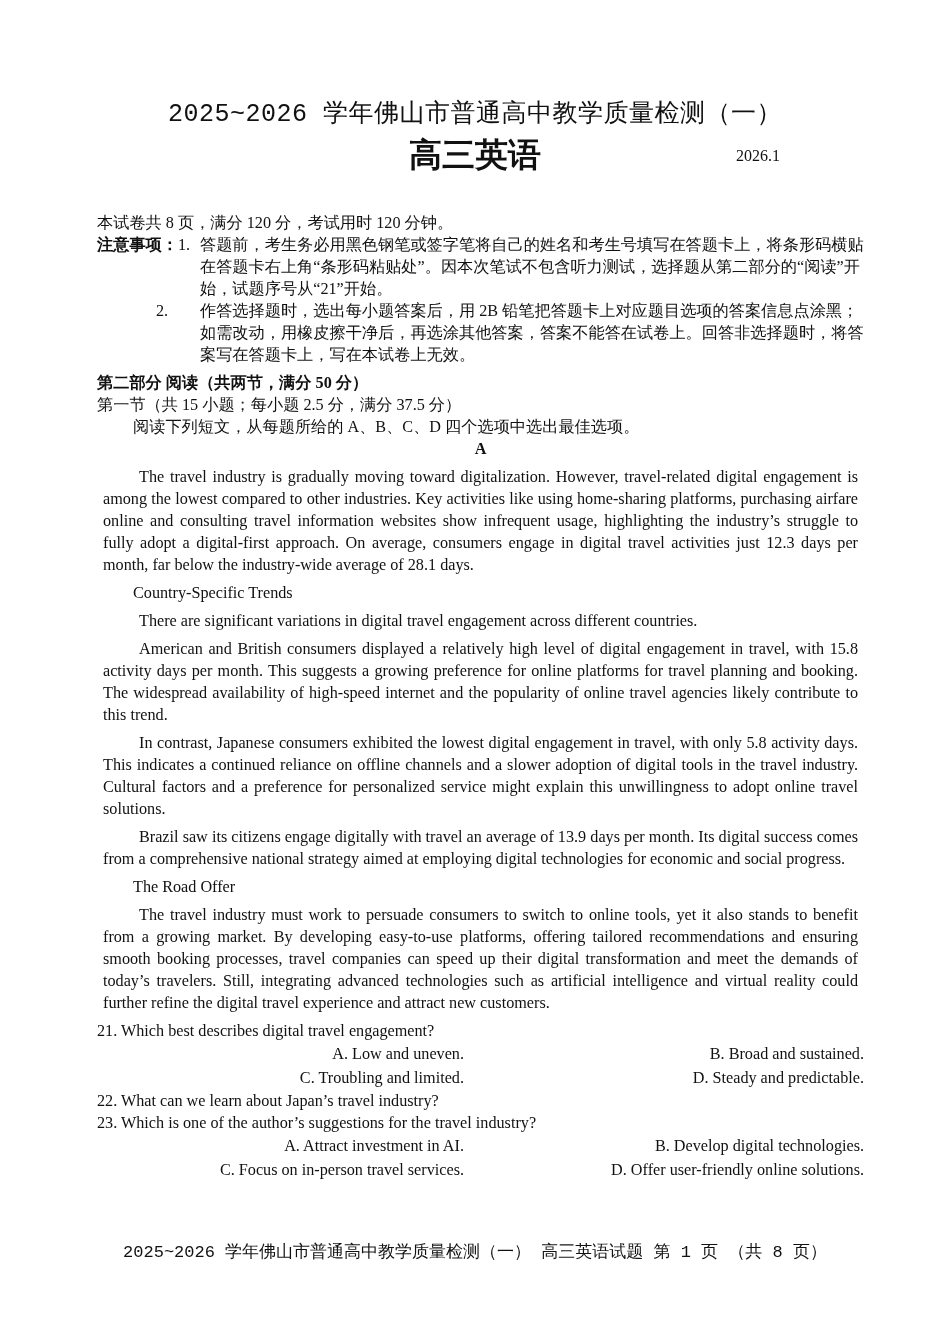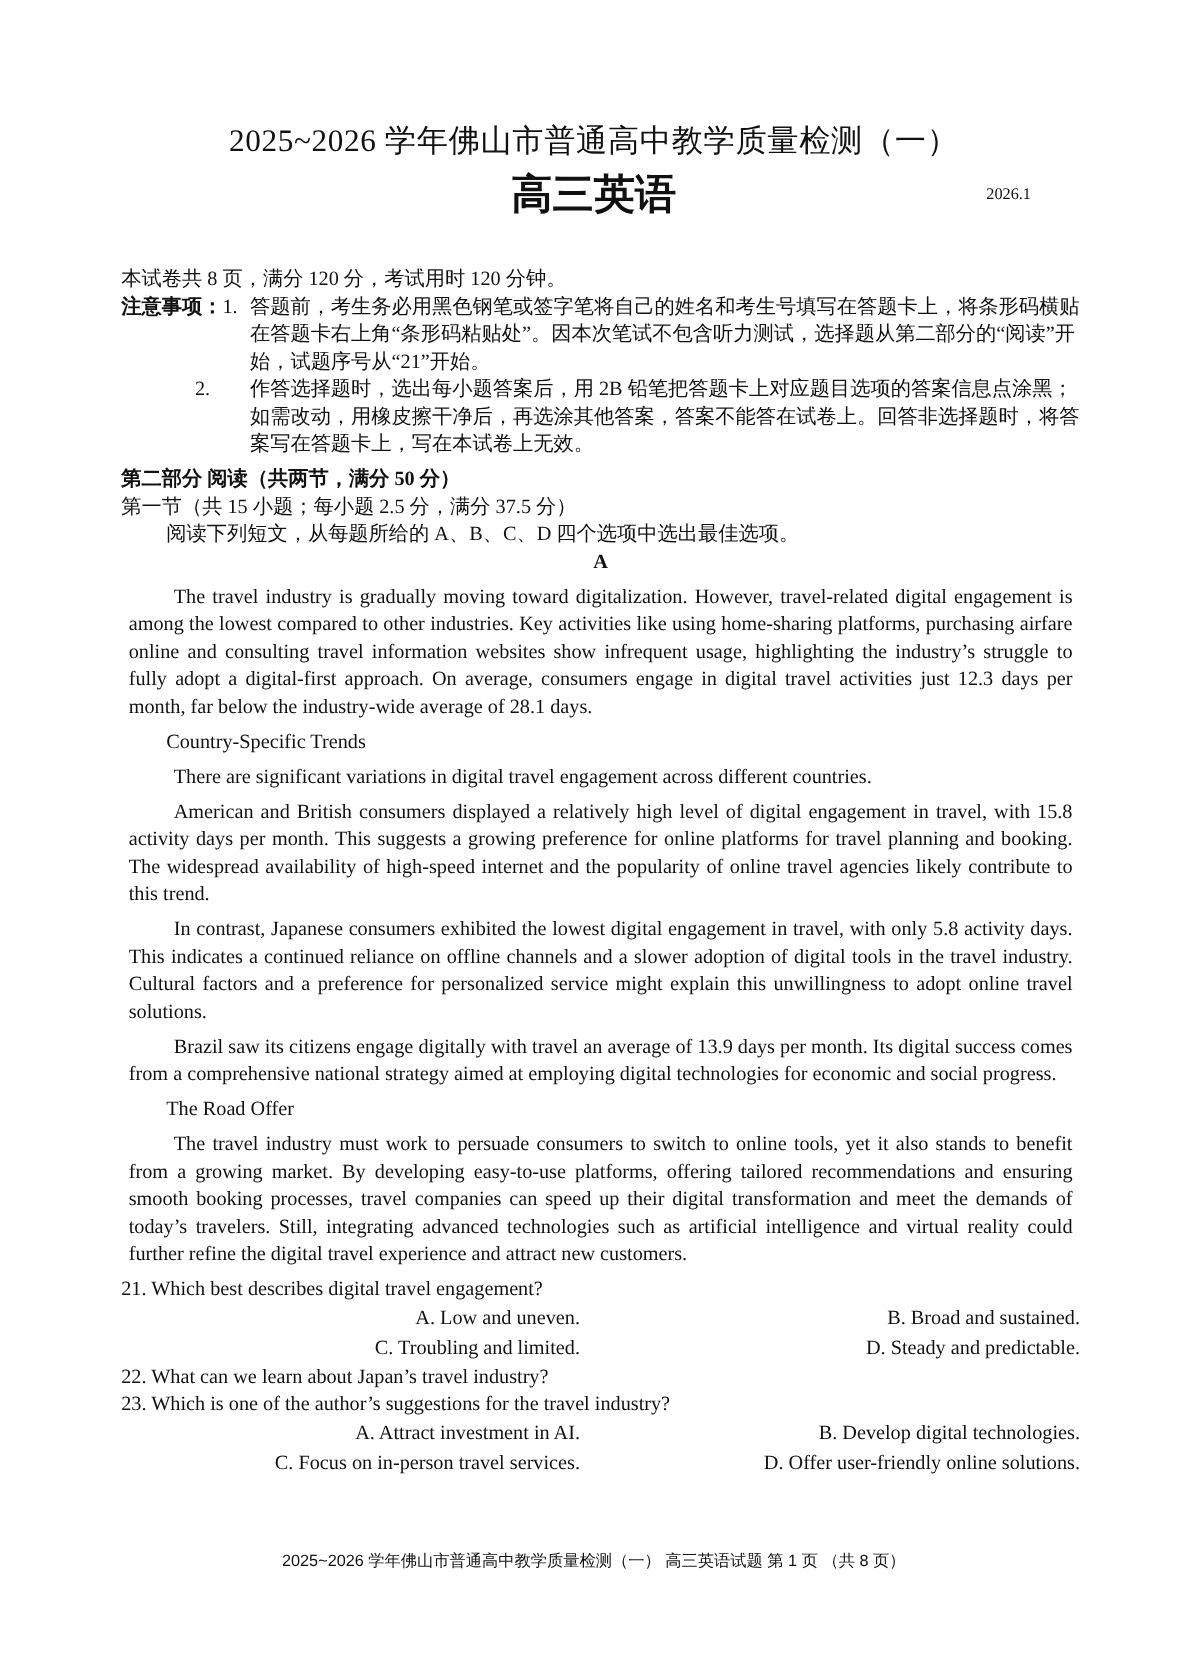--- a/index.html
+++ b/index.html
@@ -2,28 +2,28 @@
 <html><head>
 <meta charset="utf-8">
 <style>
   html, body { margin: 0; padding: 0; background: #ffffff; }
   body {
     width: 950px; height: 1330px; position: relative; overflow: hidden;
     color: #111; font-family: "Liberation Serif", "DejaVu Serif", serif;
   }
   .title {
     position: absolute; top: 96px; left: 0; width: 950px; text-align: center;
-    font-size: 25px; letter-spacing: 0.5px; font-family: Liberation Serif, serif;
+    font-size: 25px; letter-spacing: 0.5px; font-family: Liberation Mono, monospace;
   }
   .subtitle {
     position: absolute; top: 133px; left: 0; width: 950px; text-align: center;
     font-size: 33px; font-weight: bold; font-family: "DejaVu Sans", "Liberation Sans", sans-serif;
   }
   .date {
-    position: absolute; top: 147px; left: 789px; font-size: 13px;
+    position: absolute; top: 147px; left: 736px; font-size: 16px;
   }
   .content {
     position: absolute; top: 212px; left: 97px; width: 767px;
     font-size: 16.2px; line-height: 22px;
   }
   .line { white-space: nowrap; }
   .notice { display: flex; }
   .notice-label { font-weight: bold; white-space: nowrap; }
   .notice-items { flex: 1; }
   .notice-item { display: flex; }
@@ -33,21 +33,21 @@
   .indent { text-indent: 36px; }
   .passage-label { text-align: center; font-weight: bold; }
   .para { text-align: justify; text-indent: 36px; margin: 6px; }
   .sub { font-weight: normal; padding-left: 36px; }
   .questions { margin-top: 6px; }
   .q { margin: 0; }
   .opts { display: grid; grid-template-columns: 340px 1fr; padding-left: 27px; }
   .opt { white-space: nowrap; line-height: 24px; text-align: right; }
   .footer {
     position: absolute; top: 1240px; left: 0; width: 950px; text-align: center;
-    font-size: 13px; font-family: Liberation Sans, sans-serif;
+    font-size: 17px; font-family: Liberation Mono, monospace;
   }
 </style>
 </head>
 <body>
 
 <div class="title">2025~2026 学年佛山市普通高中教学质量检测（一）</div>
 <div class="subtitle">高三英语</div>
 <div class="date">2026.1</div>
 
 <div class="content">

